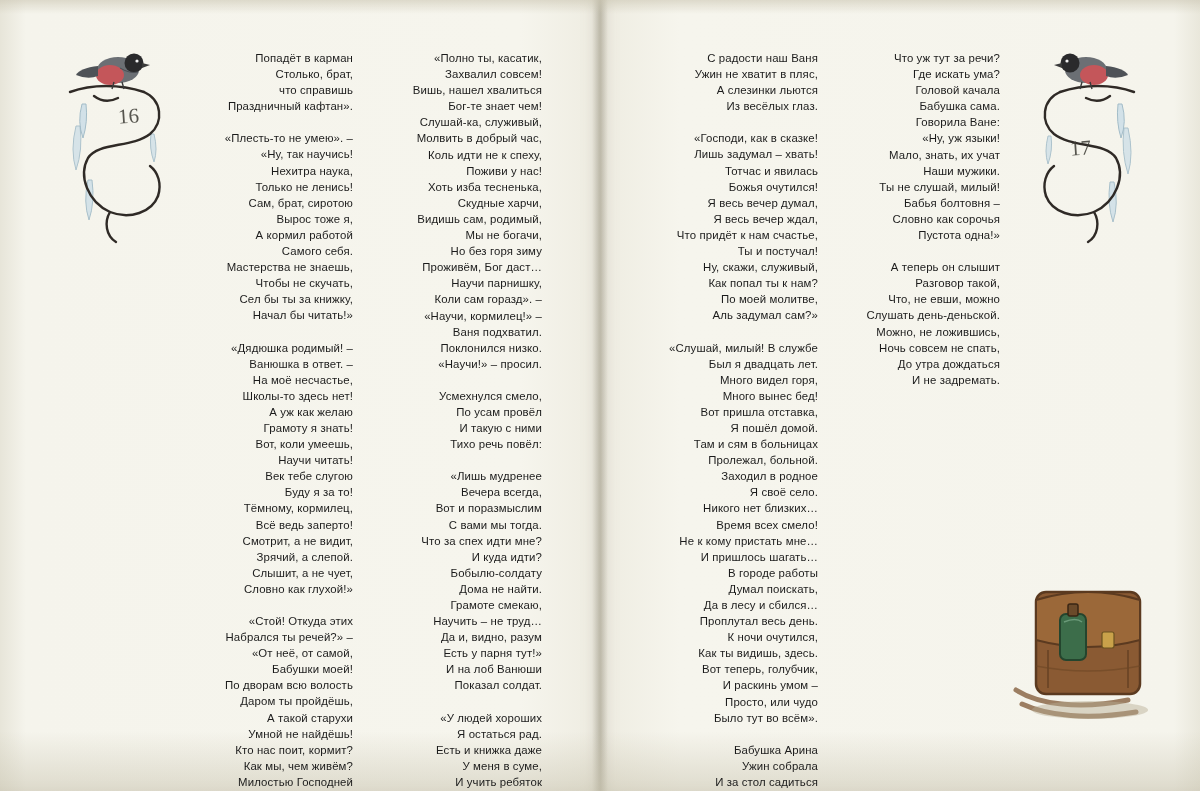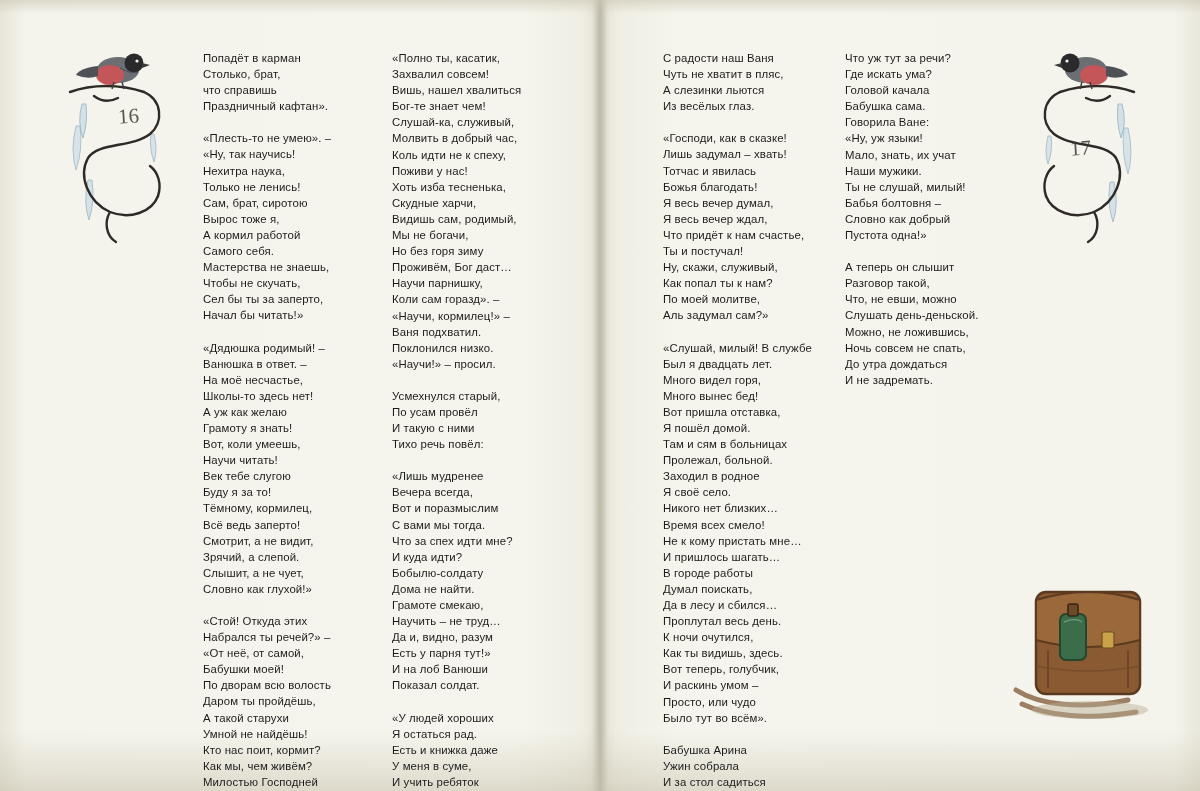--- a/index.html
+++ b/index.html
@@ -60,21 +60,21 @@
   
   .col {
     position: absolute;
     font-family: "Liberation Sans", sans-serif;
     font-size: 11.4px;
     line-height: 16.1px;
     color: #1b1b1b;
     white-space: pre-line;
     letter-spacing: .01em;
   }
-  .stanza { margin: 0 0 16px 0; white-space: pre-line; }
+  .stanza { margin: 0 0 16px 0; white-space: pre-line; text-align: right; }
   .stanza:last-child { margin-bottom: 0; }
 
   #col1 { left: 203px; top: 50px; width: 150px; }
   #col2 { left: 392px; top: 50px; width: 150px; }
   #col3 { left: 663px; top: 50px; width: 155px; }
   #col4 { left: 845px; top: 50px; width: 155px; }
 
   
   .folio {
     position: absolute;
@@ -197,21 +197,21 @@
 Праздничный кафтан».</p><p class="stanza">«Плесть-то не умею». –
 «Ну, так научись!
 Нехитра наука,
 Только не ленись!
 Сам, брат, сиротою
 Вырос тоже я,
 А кормил работой
 Самого себя.
 Мастерства не знаешь,
 Чтобы не скучать,
-Сел бы ты за заперто,
+Сел бы ты за книжку,
 Начал бы читать!»</p><p class="stanza">«Дядюшка родимый! –
 Ванюшка в ответ. –
 На моё несчастье,
 Школы-то здесь нет!
 А уж как желаю
 Грамоту я знать!
 Вот, коли умеешь,
 Научи читать!
 Век тебе слугою
 Буду я за то!
@@ -244,21 +244,21 @@
 Скудные харчи,
 Видишь сам, родимый,
 Мы не богачи,
 Но без горя зиму
 Проживём, Бог даст…
 Научи парнишку,
 Коли сам горазд». –
 «Научи, кормилец!» –
 Ваня подхватил.
 Поклонился низко.
-«Научи!» – просил.</p><p class="stanza">Усмехнулся старый,
+«Научи!» – просил.</p><p class="stanza">Усмехнулся смело,
 По усам провёл
 И такую с ними
 Тихо речь повёл:</p><p class="stanza">«Лишь мудренее
 Вечера всегда,
 Вот и поразмыслим
 С вами мы тогда.
 Что за спех идти мне?
 И куда идти?
 Бобылю-солдату
 Дома не найти.
@@ -267,26 +267,26 @@
 Да и, видно, разум
 Есть у парня тут!»
 И на лоб Ванюши
 Показал солдат.</p><p class="stanza">«У людей хороших
 Я остаться рад.
 Есть и книжка даже
 У меня в суме,
 И учить ребяток
 Было на уме».</p></div>
   <div class="col" id="col3"><p class="stanza">С радости наш Ваня
-Чуть не хватит в пляс,
+Ужин не хватит в пляс,
 А слезинки льются
 Из весёлых глаз.</p><p class="stanza">«Господи, как в сказке!
 Лишь задумал – хвать!
 Тотчас и явилась
-Божья благодать!
+Божья очутился!
 Я весь вечер думал,
 Я весь вечер ждал,
 Что придёт к нам счастье,
 Ты и постучал!
 Ну, скажи, служивый,
 Как попал ты к нам?
 По моей молитве,
 Аль задумал сам?»</p><p class="stanza">«Слушай, милый! В службе
 Был я двадцать лет.
 Много видел горя,
@@ -317,21 +317,21 @@
   <div class="col" id="col4"><p class="stanza">Что уж тут за речи?
 Где искать ума?
 Головой качала
 Бабушка сама.
 Говорила Ване:
 «Ну, уж языки!
 Мало, знать, их учат
 Наши мужики.
 Ты не слушай, милый!
 Бабья болтовня –
-Словно как добрый
+Словно как сорочья
 Пустота одна!»</p><p class="stanza">А теперь он слышит
 Разговор такой,
 Что, не евши, можно
 Слушать день-деньской.
 Можно, не ложившись,
 Ночь совсем не спать,
 До утра дождаться
 И не задремать.</p></div>
 
 </div>

